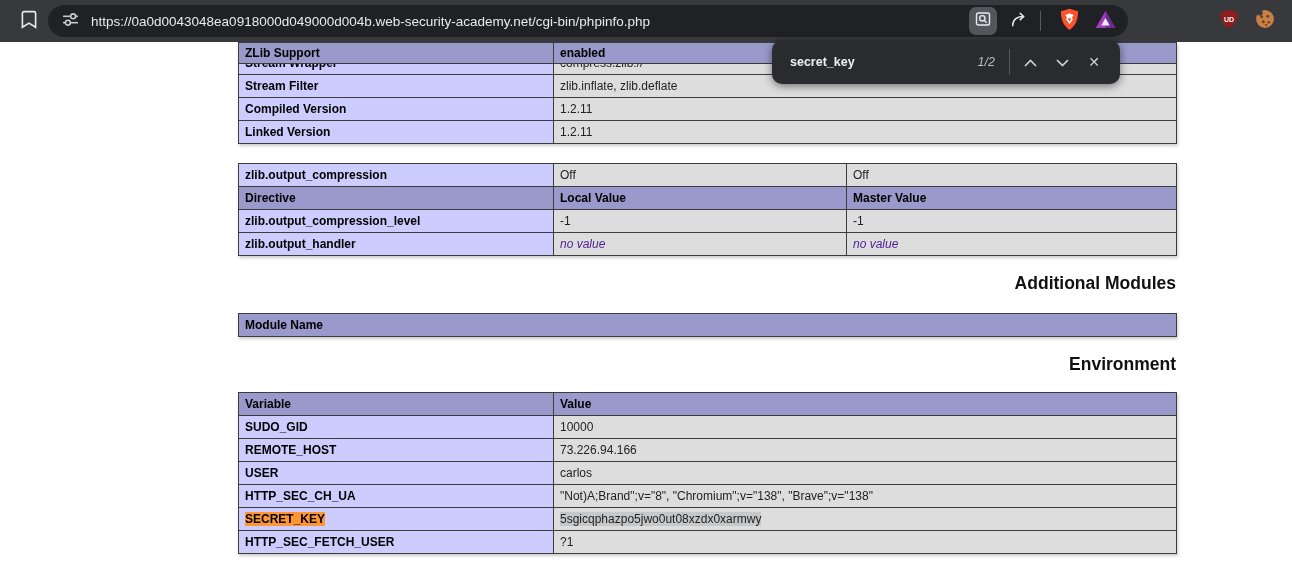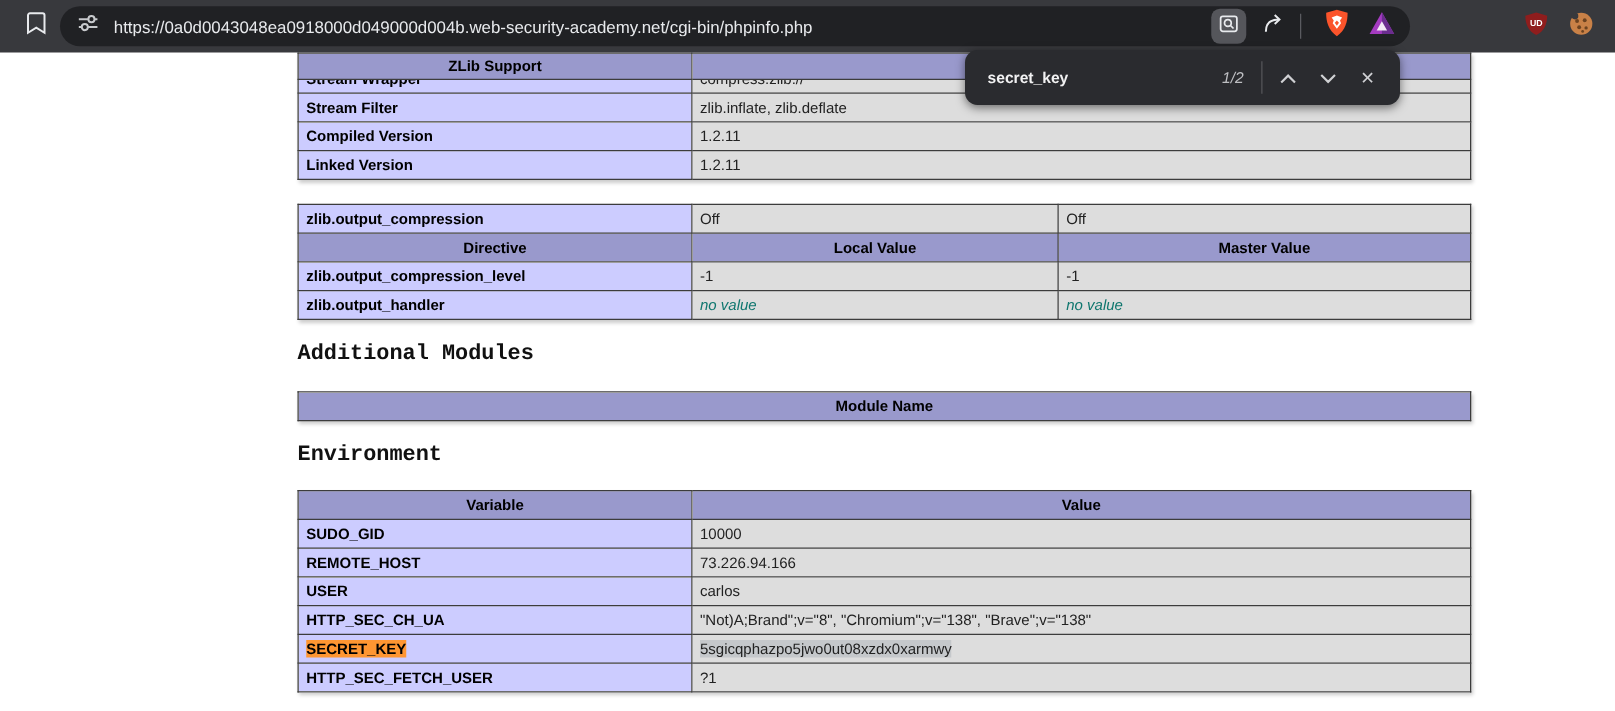--- a/index.html
+++ b/index.html
@@ -46,35 +46,35 @@
 
   
   .page { position:absolute; top:42px; left:0; width:1292px; height:527px; background:#fff; z-index:1; }
   .ptable {
     position:absolute; left:238px; width:938px;
     border-collapse:collapse; table-layout:fixed;
     box-shadow:1px 2px 3px #ccc;
     font-size:12px; color:#222;
   }
   .ptable td, .ptable th { border:1px solid #3c3c3c; padding:0 6px; vertical-align:middle; overflow:hidden; white-space:nowrap; }
-  .ptable th { background:#9999cc; color:#000; font-weight:bold; text-align:center; font-size:12px; }
+  .ptable th { background:#9999cc; color:#000; font-weight:bold; text-align:left; font-size:12px; }
   .cell-e { background:#ccccff; font-weight:bold; color:#000; }
   .cell-v { background:#dddddd; color:#222; }
-  .novalue { font-style:italic; color:#0f766e; font-weight:normal; }
+  .novalue { font-style:italic; color:#4c1d95; font-weight:normal; }
   tr.h23 { height:23px; }
   tr.h21 { height:21px; }
   tr.clip-row { height:10px; }
   .clip-row td { padding:0; }
   .clipwrap { position:relative; height:10px; overflow:hidden; }
   .clipwrap span { position:absolute; top:-8px; left:6px; white-space:nowrap; }
   .clip-label { font-weight:bold; color:#000; }
 
   .page-heading {
-    position:absolute; left:238px; width:938px; text-align:left;
-    font-size:17.5px; font-weight:bold; color:#111; line-height:24px;font-family:Liberation Mono, monospace;
+    position:absolute; left:238px; width:938px; text-align:right;
+    font-size:17.5px; font-weight:bold; color:#111; line-height:24px;
   }
   .hl-active { background:#ff9632; color:#000; }
   .hl-selection { background:#c5c8cb; }
 </style>
 </head>
 <body>
 
 <div class="screen">
 
   <div class="toolbar">

